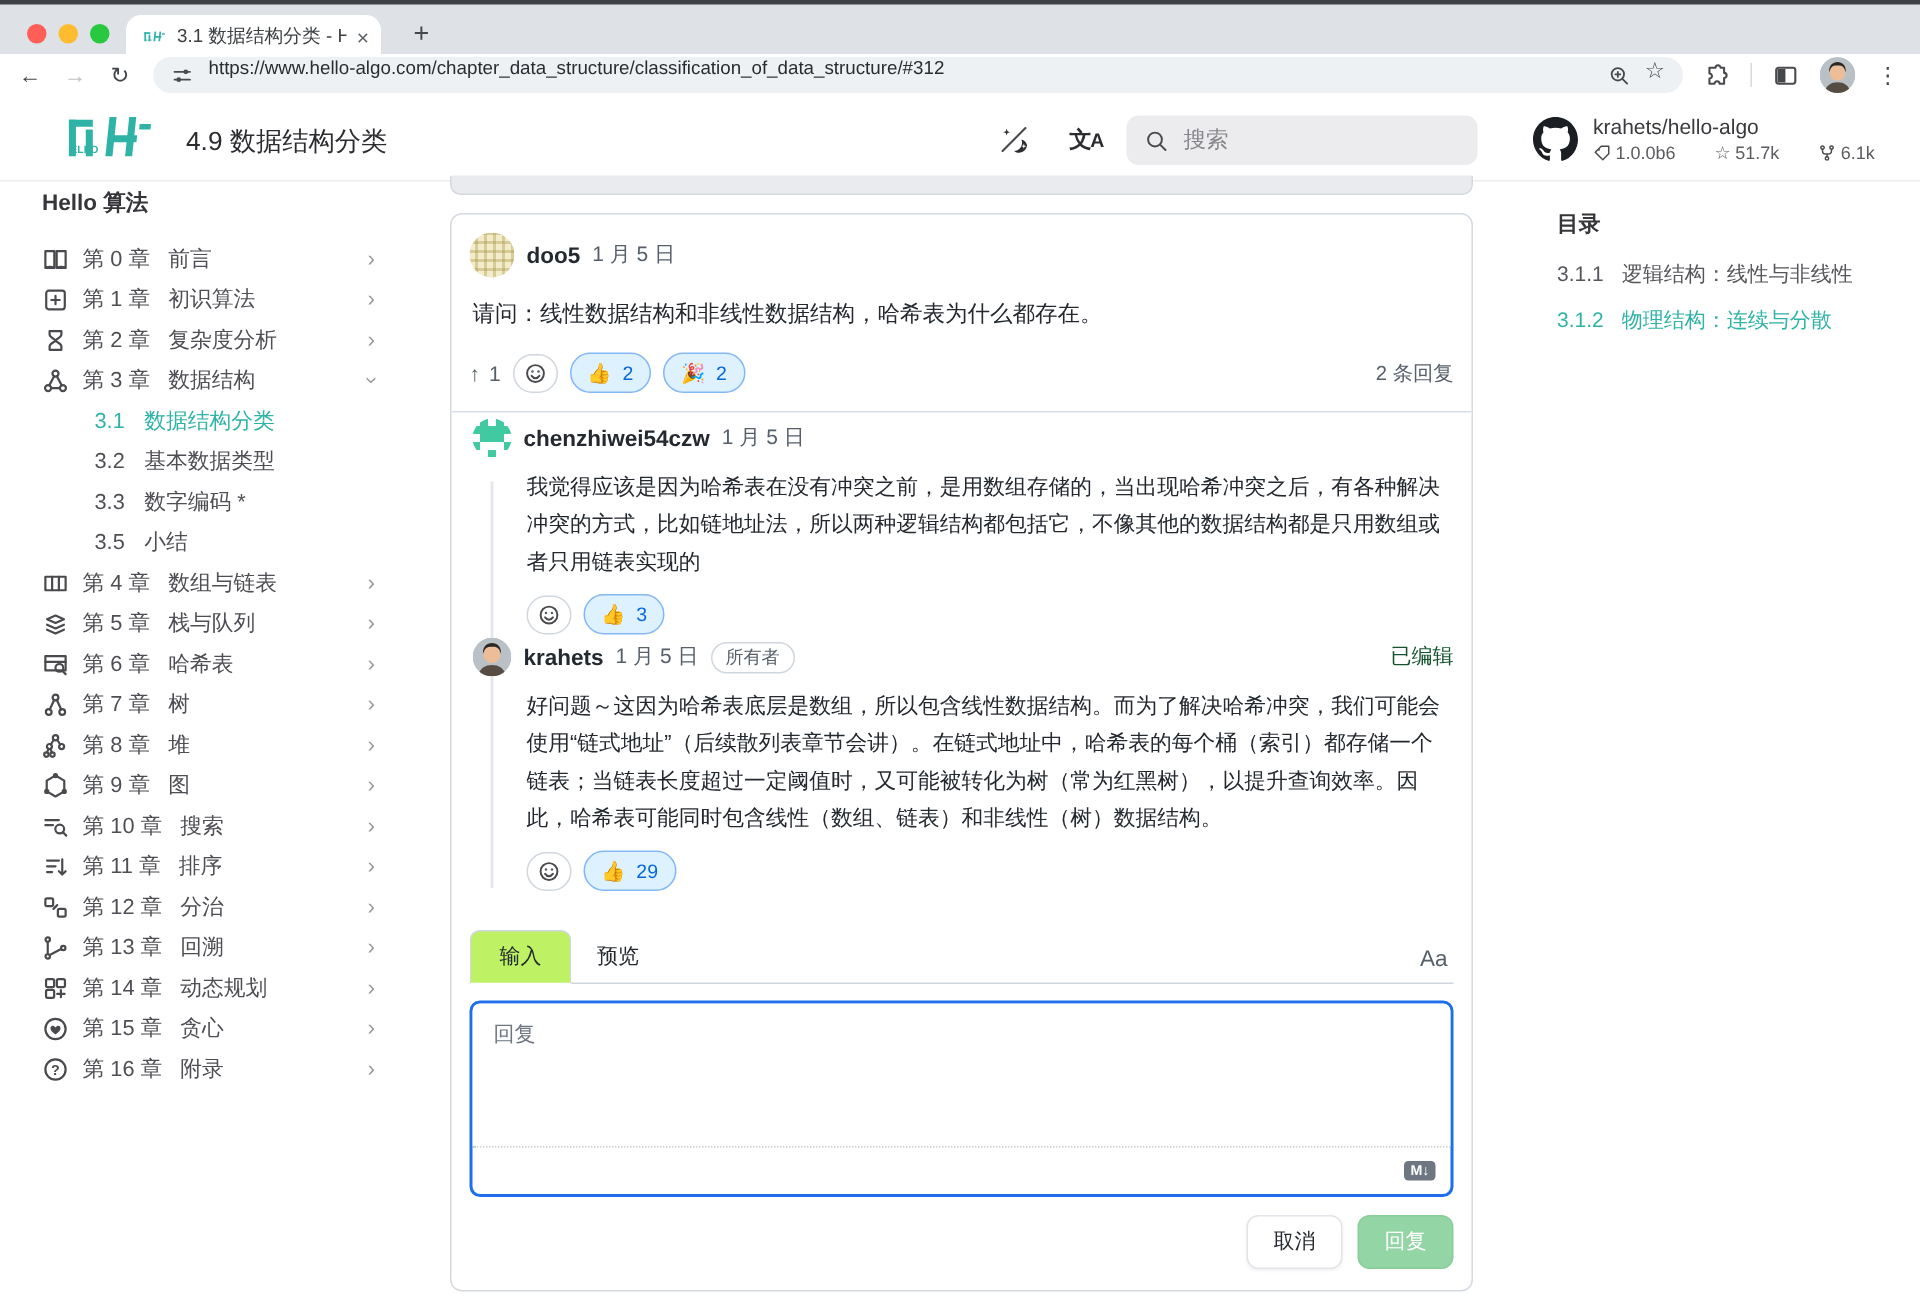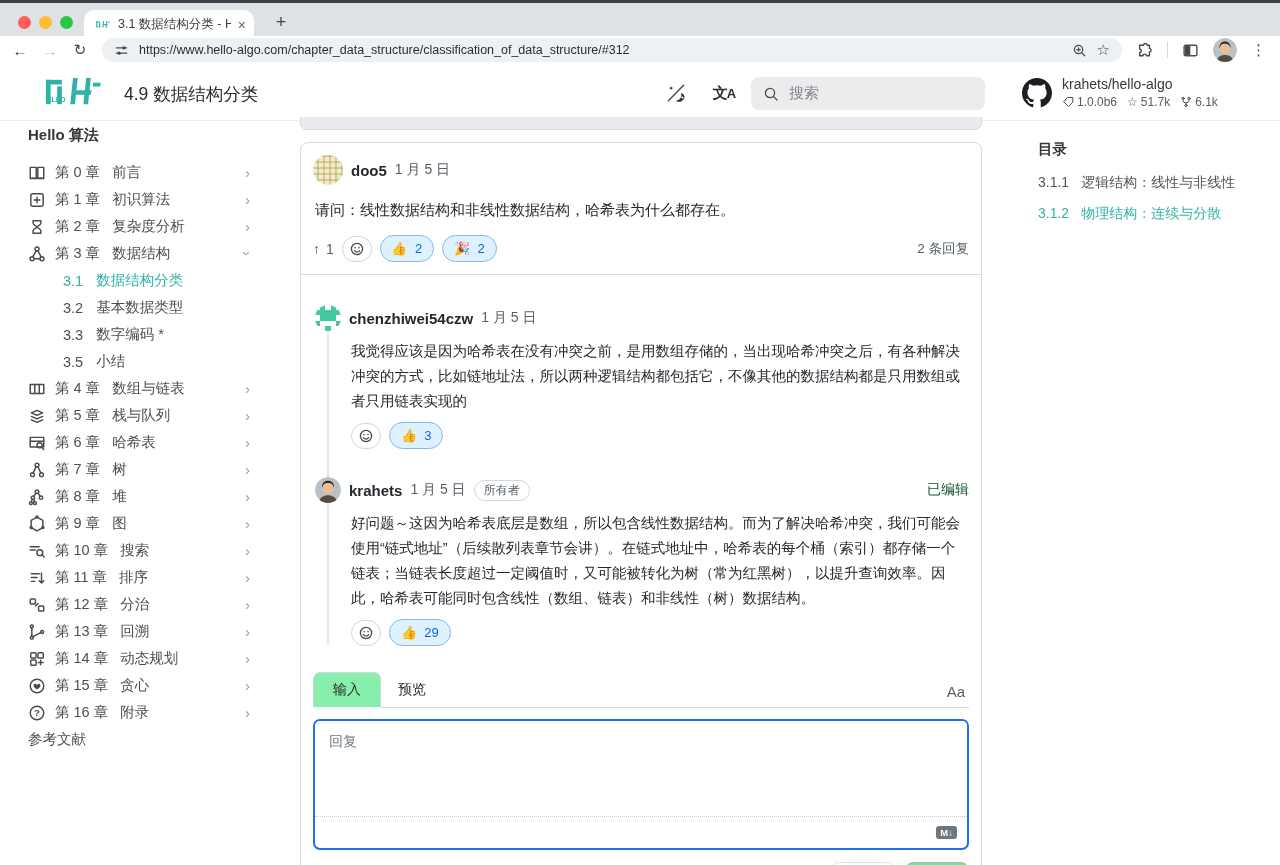--- a/index.html
+++ b/index.html
@@ -16,40 +16,40 @@
   .tab{position:absolute;left:84px;top:7px;width:170px;height:29px;background:#fff;border-radius:10px 10px 0 0;
        display:flex;align-items:center;padding:0 8px 0 12px;box-sizing:border-box;gap:7px}
   .tab-title{flex:1;font-size:12.5px;color:#3c4043;white-space:nowrap;overflow:hidden}
   .tab-close{font-size:14px;color:#5f6368;line-height:1}
   .newtab{position:absolute;left:268px;top:6px;font-size:18px;color:#45484b;width:26px;height:26px;
           display:flex;align-items:center;justify-content:center}
   .toolbar{position:absolute;top:36px;left:0;right:0;height:28px;background:#fff;display:flex;align-items:center}
   .nav-glyph{font-size:15px;color:#41464b;width:24px;text-align:center}
   .nav-glyph.dis{color:#bcc0c4}
   .omnibox{height:24px;background:#eef1f4;border-radius:13px;flex:1;margin:0 14px 0 10px;
-           display:flex;align-items:center;padding:0 12px;gap:10px;max-width:1030px}
+           display:flex;padding:0 12px;gap:10px;max-width:1030px}
   .url-text{font-size:12.5px;color:#2a2c30;white-space:nowrap;overflow:hidden;flex:1}
   .boxico{display:flex;align-items:center}
   .tb-right{display:flex;align-items:center;gap:14px;margin-right:14px}
   .tb-div{width:1px;height:16px;background:#d7dade}
   .glyph16{font-size:15px;color:#45484b}
   .profile-avatar{width:24px;height:24px;border-radius:50%;overflow:hidden}
 
   
   .site-header{position:absolute;top:64px;left:0;right:0;height:56px;background:#fff;border-bottom:1px solid #ededee}
   .logo{position:absolute;left:44px;top:13px}
   .page-title{position:absolute;left:124px;top:18px;font-size:17.5px;color:#2c2c30;font-weight:500}
   .hdr-ico{position:absolute;top:16px;width:28px;height:26px;display:flex;align-items:center;justify-content:center}
   .translate-ico{font-size:15px;font-weight:700;color:#2c2c30;letter-spacing:-1px}
   .searchbox{position:absolute;left:751px;top:13px;width:234px;height:33px;background:#ececee;border-radius:8px;
              display:flex;align-items:center;padding:0 12px;gap:10px;box-sizing:border-box}
   .search-ph{font-size:15px;color:#86868b}
   .repo{position:absolute;left:1022px;top:12px;display:flex;gap:10px;align-items:center}
   .repo-name{font-size:14px;color:#3a3a3e}
-  .repo-meta{display:flex;gap:10px;align-items:center;margin-top:3px;font-size:12px;color:#5c5c60}
+  .repo-meta{display:flex;gap:26px;align-items:center;margin-top:3px;font-size:12px;color:#5c5c60}
   .repo-meta span{display:flex;align-items:center;gap:3px}
 
   
   .sidebar{position:absolute;top:104px;left:0;width:296px;bottom:0;padding:22px 46px 0 28px;box-sizing:border-box}
   .site-title{font-size:15px;font-weight:700;color:#36363a;margin-bottom:14px}
   .nv{display:flex;align-items:center;height:27px;font-size:14.5px;color:#4e4e54}
   .nv .ni{width:18px;height:18px;flex:0 0 18px}
   .nv .num{margin-left:9px;white-space:nowrap}
   .nv .nm{margin-left:12px;white-space:nowrap}
   .nv .chev{margin-left:auto;color:#9a9aa0;font-size:15px}
@@ -81,31 +81,31 @@
   .c-foot{margin-top:12px;display:flex;align-items:center;gap:8px}
   .upvote{display:flex;align-items:center;gap:6px;color:#57606a;font-size:14px}
   .react-btn{width:30px;height:26px;border:1px solid #d0d7de;border-radius:13px;background:#fff;
              display:flex;align-items:center;justify-content:center;box-sizing:border-box}
   .pill{height:27px;padding:0 11px;border:1px solid #84b7f5;background:#ddf1ff;border-radius:14px;
         display:flex;align-items:center;gap:7px;font-size:13px;color:#0969da;box-sizing:border-box}
   .pill .em{font-size:13px}
   .replies-count{margin-left:auto;color:#57606a;font-size:13.5px}
   .replies{border-top:1px solid #d8dee4;position:relative;padding:2px 12px 12px 14px}
   .replies:before{content:"";position:absolute;left:26px;top:46px;bottom:16px;width:2px;background:#e4e8ec}
-  .reply{margin-top:28px;position:relative}
+  .reply{margin-top:2px;position:relative}
   .r-head{display:flex;align-items:center;gap:8px}
   .badge{border:1px solid #d0d7de;border-radius:999px;padding:1px 9px;font-size:12px;color:#57606a}
   .edited{margin-left:auto;color:#14532d;font-size:14px}
   .r-body{margin:8px 0 0 36px;font-size:14.5px;line-height:25px;color:#24292f}
   .r-foot{margin:8px 0 2px 36px;display:flex;align-items:center;gap:8px}
 
   
   .reply-form{padding:12px 12px 14px}
   .tabs{display:flex;align-items:flex-end;border-bottom:1px solid #d0d7de}
-  .tab-write{background:#86efac;border:1px solid #d0d7de;border-bottom:1px solid #fff;border-radius:7px 7px 0 0;
+  .tab-write{background:#bef264;border:1px solid #d0d7de;border-bottom:1px solid #fff;border-radius:7px 7px 0 0;
              padding:8px 19px;font-size:14px;color:#24292f;margin-bottom:-1px;position:relative}
   .tab-preview{padding:8px 17px;font-size:14px;color:#24292f}
   .aa{margin-left:auto;color:#57606a;font-size:15px;padding:0 4px 7px 0}
   .editor{margin-top:11px;border:2px solid #1f6feb;border-radius:7px;overflow:hidden}
   .editor textarea{width:100%;height:95px;border:none;outline:none;resize:none;padding:12px 14px;display:block;
         box-sizing:border-box;font-family:"Liberation Sans",sans-serif;font-size:14px;color:#24292f}
   .editor textarea::placeholder{color:#6e7781}
   .editor-foot{border-top:1px dotted #c8cdd2;height:31px;display:flex;align-items:center;justify-content:flex-end;padding:0 10px}
   .md-badge{background:#6e7781;color:#fff;font-size:9.5px;font-weight:700;border-radius:3px;padding:2px 4px;line-height:1}
   .form-actions{display:flex;justify-content:flex-end;gap:10px;margin-top:12px}
@@ -530,23 +530,20 @@
       <span class="chev">›</span>
     </div>
   <div class="nv">
       <svg class="ni">
         <use href="#i-quest"></use>
       </svg>
       <span class="num">第 16 章</span>
       <span class="nm">附录</span>
       <span class="chev">›</span>
     </div>
-  <div class="nv">
-      <span>参考文献</span>
-    </div>
 </nav>
 
 <nav class="toc">
   <div class="toc-title">目录</div>
   <div class="toc-item">
       <span class="num">3.1.1</span>
       <span>逻辑结构：线性与非线性</span>
     </div>
   <div class="toc-item active">
       <span class="num">3.1.2</span>

